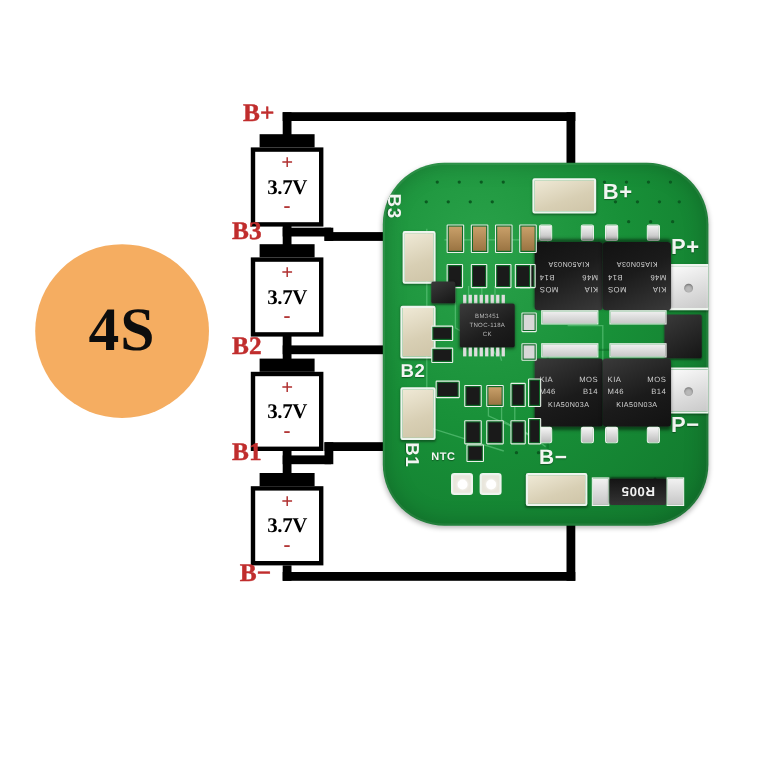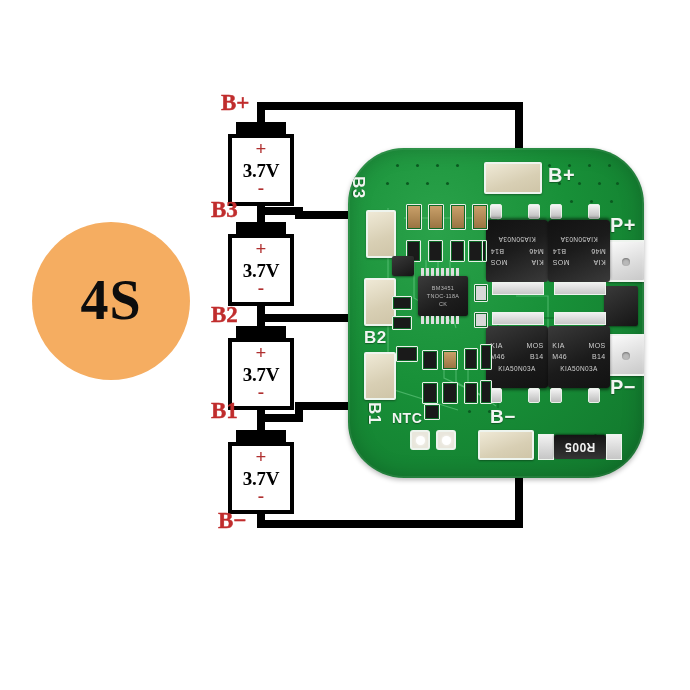--- a/index.html
+++ b/index.html
@@ -410,21 +410,21 @@
     <div class="smd blk" style="left:132px;top:232px;width:12px;height:24px;">
         <span class="body"></span>
       </div>
     <div class="smd wht" style="left:126px;top:136px;width:14px;height:18px;">
         <span class="body"></span>
       </div>
     <div class="smd wht" style="left:126px;top:164px;width:14px;height:16px;">
         <span class="body"></span>
       </div>
 
-    <div class="silk" style="left:44px;top:262px;font-size:14px;">NTC</div>
+    <div class="silk" style="left:44px;top:262px;font-size:10px;">NTC</div>
     <div class="smd blk" style="left:76px;top:256px;width:16px;height:16px;">
         <span class="body"></span>
       </div>
     <div class="ntcpad" style="left:62px;top:282px;">
         <span></span>
       </div>
     <div class="ntcpad" style="left:88px;top:282px;">
         <span></span>
       </div>
 

